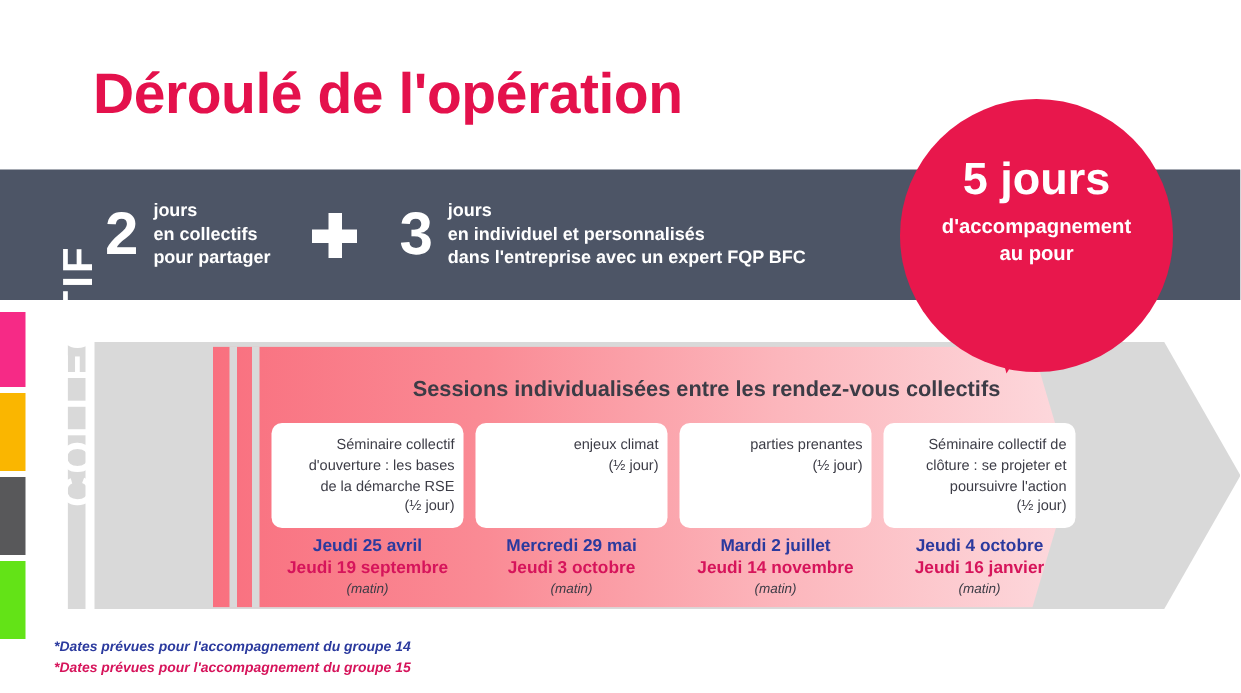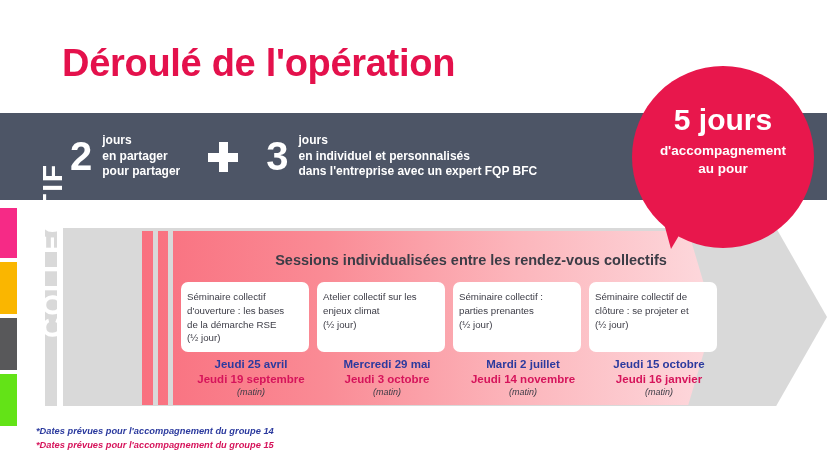--- a/index.html
+++ b/index.html
@@ -78,21 +78,21 @@
   .plus-icon::before {
     left: 11px; top: 0; width: 9px; height: 30px;
   }
   .plus-icon::after {
     left: 0; top: 11px; width: 30px; height: 9px;
   }
 
   
   .badge-circle {
     position: absolute;
-    left: 632px;
+    left: 600px;
     top: 66px;
     width: 182px;
     height: 182px;
     border-radius: 50%;
     background: #E8174C;
     text-align: center;
     color: #ffffff;
     z-index: 6;
   }
   .badge-num {
@@ -214,36 +214,35 @@
     gap: 8px;
     z-index: 5;
   }
   .card {
     width: 128px;
     min-height: 62px;
     background: #ffffff;
     border-radius: 7px;
     padding: 8px 6px 7px 6px;
     box-sizing: border-box;
-    text-align: left;
+    text-align: right;
     font-size: 9.7px;
     line-height: 1.42;
     color: #3C3C46;
   }
 
   
   .dates {
     position: absolute;
     left: 181px;
     top: 357px;
     width: 542px;
     display: flex;
     gap: 8px;
     z-index: 5;
-    justify-content: flex-end;
   }
   .date-col {
     width: 128px;
     text-align: center;
     line-height: 1.28;
   }
   .date-a {
     font-size: 11.5px;
     font-weight: bold;
     color: #2B3A9E;
@@ -282,21 +281,21 @@
 
 <div class="page-title">Déroulé de l'opération</div>
 
 <div class="header-band">
   <div class="header-inner">
 
     <div class="days-block">
       <div class="days-num">2</div>
       <div class="days-lines">
         <div>jours</div>
-        <div>en partager</div>
+        <div>en collectifs</div>
         <div>pour partager</div>
       </div>
     </div>
 
     <div class="plus-icon"></div>
 
     <div class="days-block">
       <div class="days-num">3</div>
       <div class="days-lines">
         <div>jours</div>
@@ -332,32 +331,31 @@
 <div class="sessions-title">Sessions individualisées entre les rendez-vous collectifs</div>
 
 <div class="cards">
   <div class="card">
     <div>Séminaire collectif</div>
     <div>d'ouverture : les bases</div>
     <div>de la démarche RSE</div>
     <div>(½ jour)</div>
   </div>
   <div class="card">
-    <div>Atelier collectif sur les</div>
     <div>enjeux climat</div>
     <div>(½ jour)</div>
   </div>
   <div class="card">
-    <div>Séminaire collectif :</div>
     <div>parties prenantes</div>
     <div>(½ jour)</div>
   </div>
   <div class="card">
     <div>Séminaire collectif de</div>
     <div>clôture : se projeter et</div>
+    <div>poursuivre l'action</div>
     <div>(½ jour)</div>
   </div>
 </div>
 
 <div class="dates">
   <div class="date-col">
     <div class="date-a">Jeudi 25 avril</div>
     <div class="date-b">Jeudi 19 septembre</div>
     <div class="date-c">(matin)</div>
   </div>
@@ -365,21 +363,21 @@
     <div class="date-a">Mercredi 29 mai</div>
     <div class="date-b">Jeudi 3 octobre</div>
     <div class="date-c">(matin)</div>
   </div>
   <div class="date-col">
     <div class="date-a">Mardi 2 juillet</div>
     <div class="date-b">Jeudi 14 novembre</div>
     <div class="date-c">(matin)</div>
   </div>
   <div class="date-col">
-    <div class="date-a">Jeudi 15 octobre</div>
+    <div class="date-a">Jeudi 4 octobre</div>
     <div class="date-b">Jeudi 16 janvier</div>
     <div class="date-c">(matin)</div>
   </div>
 </div>
 
 <div class="footnotes">
   <div class="footnote fn-blue">*Dates prévues pour l'accompagnement du groupe 14</div>
   <div class="footnote fn-red">*Dates prévues pour l'accompagnement du groupe 15</div>
 </div>
 

